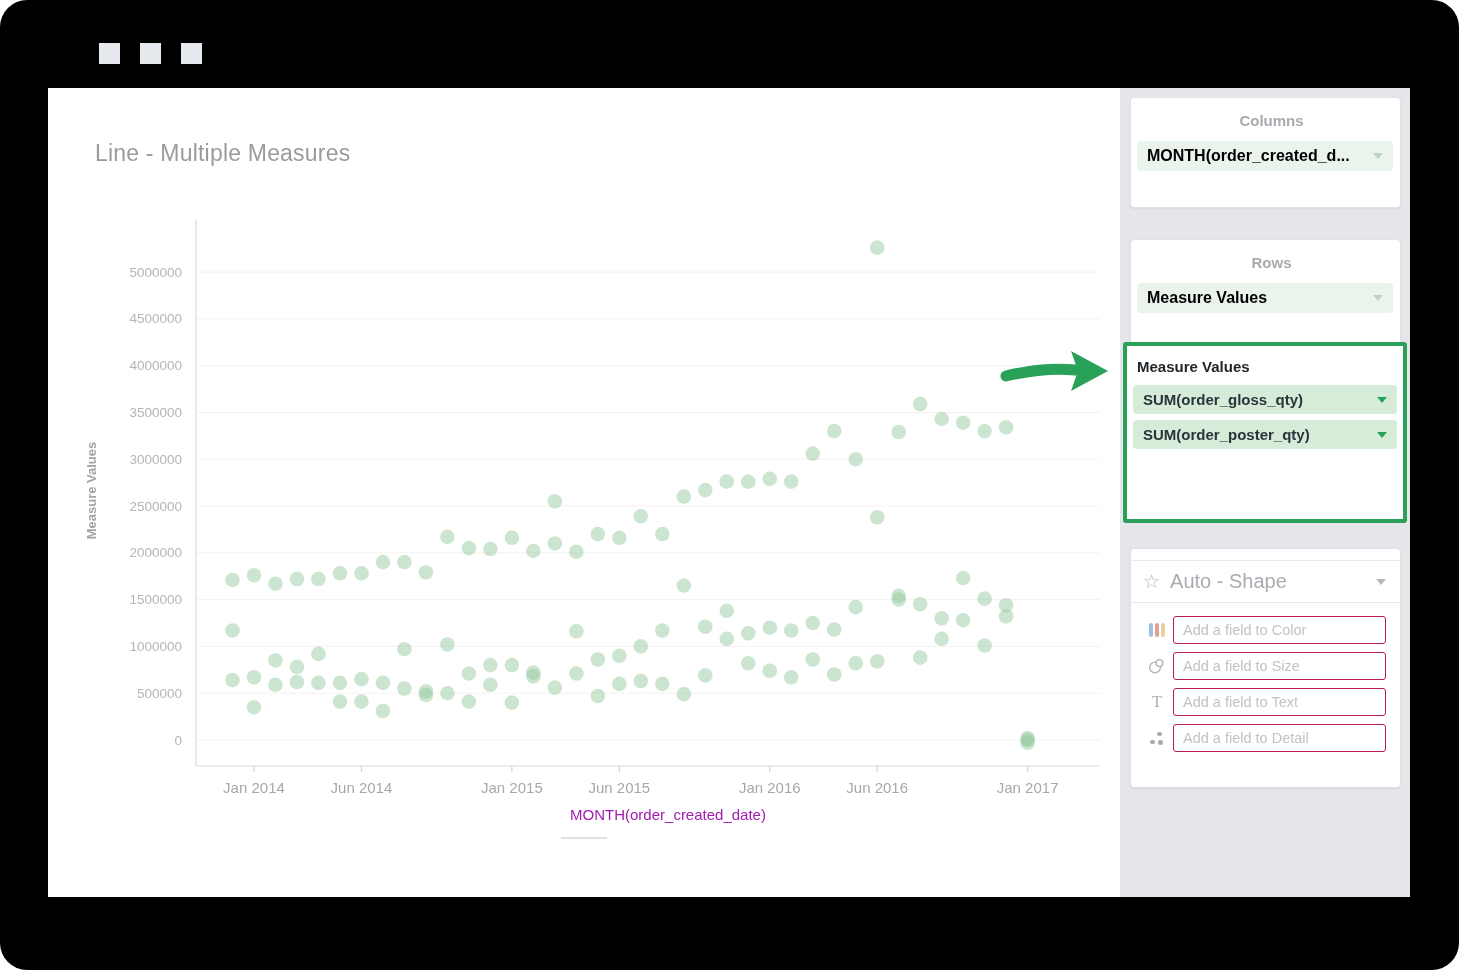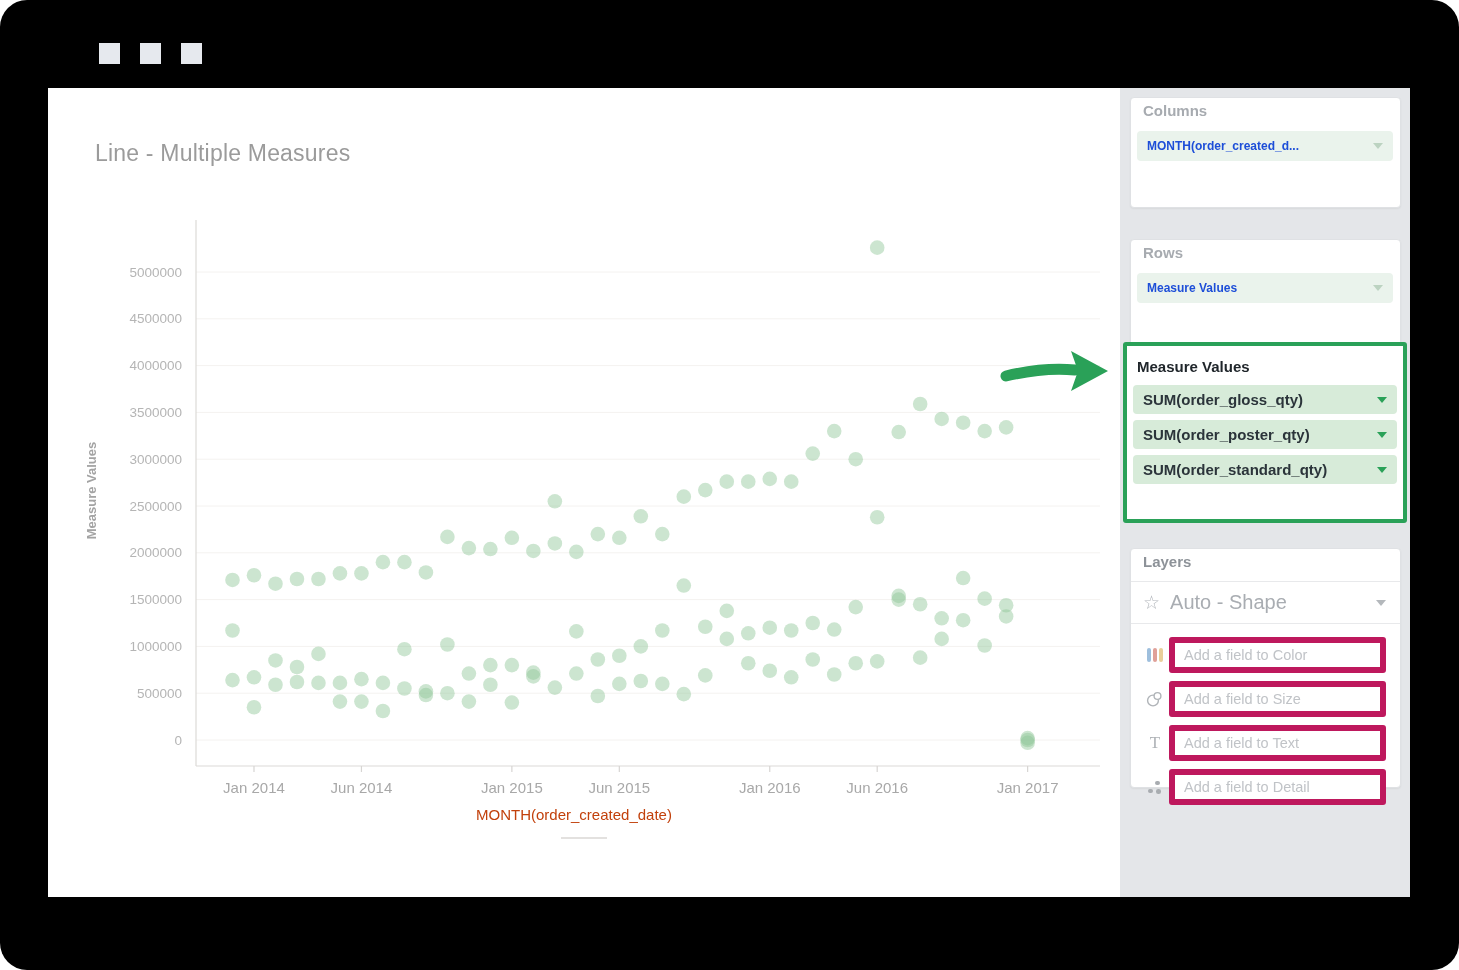--- a/index.html
+++ b/index.html
@@ -9,53 +9,53 @@
   .titlebar-squares { position: absolute; left: 99px; top: 43px; display: flex; gap: 20px; }
   .win-square { width: 21px; height: 21px; background: #e6e9ee; }
 
   .content { position: absolute; left: 48px; top: 88px; width: 1362px; height: 809px; background: #ffffff; overflow: hidden; }
 
   
   .chart-region { position: absolute; left: 0; top: 0; width: 1072px; height: 809px; }
   .chart-title { position: absolute; left: 47px; top: 52px; font-size: 23px; color: #9b9b9b; letter-spacing: .2px; }
   .y-title { position: absolute; left: -37px; top: 395px; width: 160px; text-align: center;
              transform: rotate(-90deg); font-size: 13px; font-weight: bold; color: #a3a3a3; }
-  .x-title { position: absolute; left: 428px; top: 718px; width: 320px; text-align: left;
-             font-size: 15px; font-weight: 500; color: #c2410c; }
+  .x-title { position: absolute; left: 460px; top: 718px; width: 320px; text-align: center;
+             font-size: 15px; font-weight: 500; color: #a21caf; }
   .x-title-dash { position: absolute; left: 513px; top: 749px; width: 46px; height: 2px; background: #e3e1df; }
   #plot { position: absolute; left: 0; top: 0; }
 
   
   .sidebar { position: absolute; left: 1072px; top: 0; width: 290px; height: 809px; background: #e4e6e9; }
   .card { position: absolute; left: 10px; width: 271px; background: #fff; border: 1px solid #dfe1e4;
           border-radius: 4px; box-shadow: 0 1px 2px rgba(0,0,0,0.06); }
-  .card-title { font-size: 15px; font-weight: 700; color: #a7abb0; padding: 4px 0 0 12px; }
+  .card-title { font-size: 15px; font-weight: 700; color: #a7abb0; padding: 14px 0 0 12px; text-align: center; }
   .pill { display: flex; align-items: center; justify-content: space-between; height: 30px;
           margin: 12px 7px 0 6px; padding: 0 10px; border-radius: 4px; }
-  .pill.faded { background: #eaf3ec; color: #1d4ed8; font-size: 12px; font-weight: 600; }
+  .pill.faded { background: #eaf3ec; color: #000000; font-size: 16px; font-weight: 600; }
   .caret { width: 0; height: 0; border-left: 5px solid transparent; border-right: 5px solid transparent; }
   .caret.faded-caret { border-top: 6px solid #bcd3c1; }
   .caret.green-caret { border-top: 6px solid #2aa158; }
   .caret.gray-caret  { border-top: 6px solid #b4b8bc; }
 
   .mv-panel { position: absolute; left: 3px; width: 284px; background: #fff;
               border: 4px solid #2aa158; border-radius: 3px; }
   .mv-title { font-size: 15px; font-weight: 700; color: #20262b; padding: 12px 0 4px 10px; }
   .pill.green { background: #d7ebd9; color: #2b343a; font-size: 15px; font-weight: 700;
                 margin: 6px 6px 0 6px; height: 29px; }
 
   .layers-divider { height: 1px; background: #e8e9eb; margin-top: 11px; }
   .shape-row { display: flex; align-items: center; height: 41px; padding: 0 14px 0 12px; }
   .star-icon { font-size: 19px; color: #b2b6bb; margin-right: 10px; line-height: 1; }
   .shape-label { flex: 1; font-size: 20px; color: #a9adb2; }
   .field-rows { padding: 13px 14px 14px 10px; }
   .field-row { display: flex; align-items: center; margin-bottom: 8px; }
   .field-row:last-child { margin-bottom: 8px; }
   .field-icon { width: 32px; display: flex; justify-content: center; align-items: center; }
-  .field-input { flex: 1; height: 28px; border: 6px solid #be185d; border-radius: 3px;
+  .field-input { flex: 1; height: 28px; border: 1px solid #be185d; border-radius: 3px;
                  font-size: 14.5px; padding: 12px 9px; color: #9aa0a6; background: #fff;
                  font-family: "Liberation Sans", sans-serif; }
   .field-input::placeholder { color: #c0c3c7; opacity: 1; }
 
   .color-bars { display: flex; gap: 2px; }
   .color-bars i { display: block; width: 4px; height: 14px; border-radius: 2px; }
   .color-bars i:nth-child(1) { background: #9ebfdd; }
   .color-bars i:nth-child(2) { background: #e0a099; }
   .color-bars i:nth-child(3) { background: #e9cf9a; }
   .text-icon { font-family: "Liberation Serif", serif; font-size: 17px; color: #aeb2b6; }
@@ -263,28 +263,23 @@
       <section class="mv-panel" style="top: 254px; height: 181px;">
         <div class="mv-title">Measure Values</div>
         <div class="pill green">
           <span>SUM(order_gloss_qty)</span>
           <span class="caret green-caret"></span>
         </div>
         <div class="pill green">
           <span>SUM(order_poster_qty)</span>
           <span class="caret green-caret"></span>
         </div>
-        <div class="pill green">
-          <span>SUM(order_standard_qty)</span>
-          <span class="caret green-caret"></span>
-        </div>
       </section>
 
       <section class="card" style="top: 460px; height: 240px;">
-        <div class="card-title" style="color:#8d9298;">Layers</div>
         <div class="layers-divider"></div>
         <div class="shape-row">
           <span class="star-icon">☆</span>
           <span class="shape-label">Auto - Shape</span>
           <span class="caret gray-caret"></span>
         </div>
         <div class="layers-divider" style="margin-top:0;"></div>
         <div class="field-rows">
           <div class="field-row">
             <span class="field-icon">

